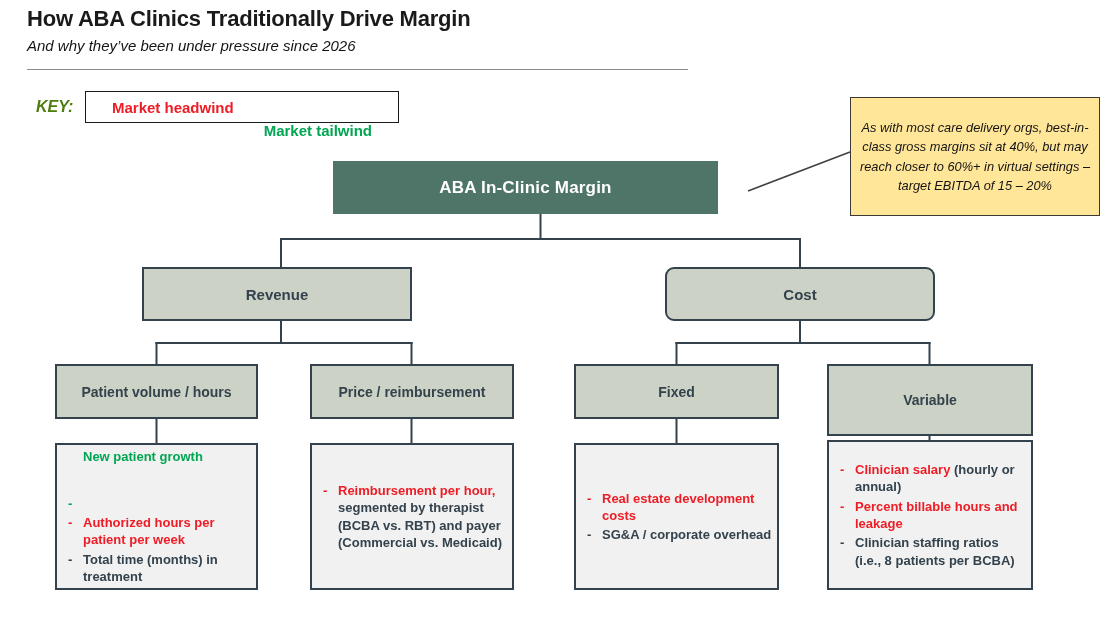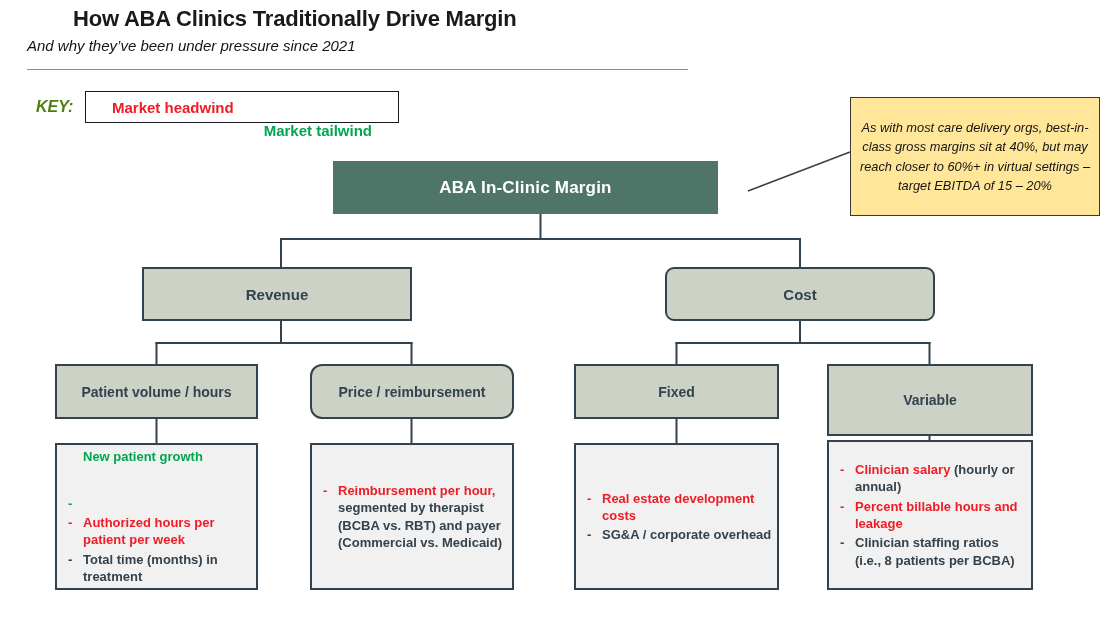--- a/index.html
+++ b/index.html
@@ -10,21 +10,20 @@
     font-family: "Liberation Sans", sans-serif;
     overflow: hidden;
   }
   .abs { position: absolute; }
 
   
   .title {
     left: 27px; top: 6px;
     font-size: 22px; font-weight: bold; color: #1a1a1a;
     letter-spacing: -0.2px;
-    margin-left: 46px;
   }
   .subtitle {
     left: 27px; top: 37px;
     font-size: 15px; font-style: italic; color: #141414;
   }
   .rule {
     left: 27px; top: 69px; width: 661px; height: 0;
     border-top: 1.5px solid #8c8c8c;
   }
 
@@ -61,21 +60,21 @@
   }
   .branch-node {
     background: #CCD3C6; border: 2px solid #33424C;
     color: #33424C; font-weight: bold;
   }
   .lvl2 { font-size: 15px; }
   .lvl3 { font-size: 14px; }
   #node-revenue { left: 142px; top: 267px; width: 270px; height: 54px; }
   #node-cost    { left: 665px; top: 267px; width: 270px; height: 54px; border-radius: 9px; }
   #node-volume  { left: 55px;  top: 364px; width: 203px; height: 55px; }
-  #node-price   { left: 310px; top: 364px; width: 204px; height: 55px; border-radius: 12px; }
+  #node-price   { left: 310px; top: 364px; width: 204px; height: 55px; }
   #node-fixed   { left: 574px; top: 364px; width: 205px; height: 55px; }
   #node-variable{ left: 827px; top: 364px; width: 206px; height: 72px; }
 
   
   .leaf {
     background: #F1F1F1; border: 2.5px solid #33424C;
     display: flex; flex-direction: column; justify-content: center;
     padding: 8px 5px 8px 9px;
   }
   #leaf-volume  { left: 55px;  top: 443px; width: 203px; height: 147px; }
@@ -119,21 +118,21 @@
     <line x1="929.5" y1="342" x2="929.5" y2="364"></line>
 
     <line x1="156.5" y1="419" x2="156.5" y2="443"></line>
     <line x1="411.5" y1="419" x2="411.5" y2="443"></line>
     <line x1="676.5" y1="419" x2="676.5" y2="443"></line>
     <line x1="929.5" y1="419" x2="929.5" y2="440"></line>
   </g>
 </svg>
 
 <div class="abs title">How ABA Clinics Traditionally Drive Margin</div>
-<div class="abs subtitle">And why they’ve been under pressure since 2021</div>
+<div class="abs subtitle">And why they’ve been under pressure since 2026</div>
 <div class="abs rule"></div>
 
 <div class="abs key-label">KEY:</div>
 <div class="abs key-box">
   <span class="red">Market headwind</span>
   <span class="green">Market tailwind</span>
 </div>
 
 <div class="abs note">
   <span>As with most care delivery orgs, best-in-class gross margins sit at 40%, but may reach closer to 60%+ in virtual settings – target EBITDA of 15 – 20%</span>

